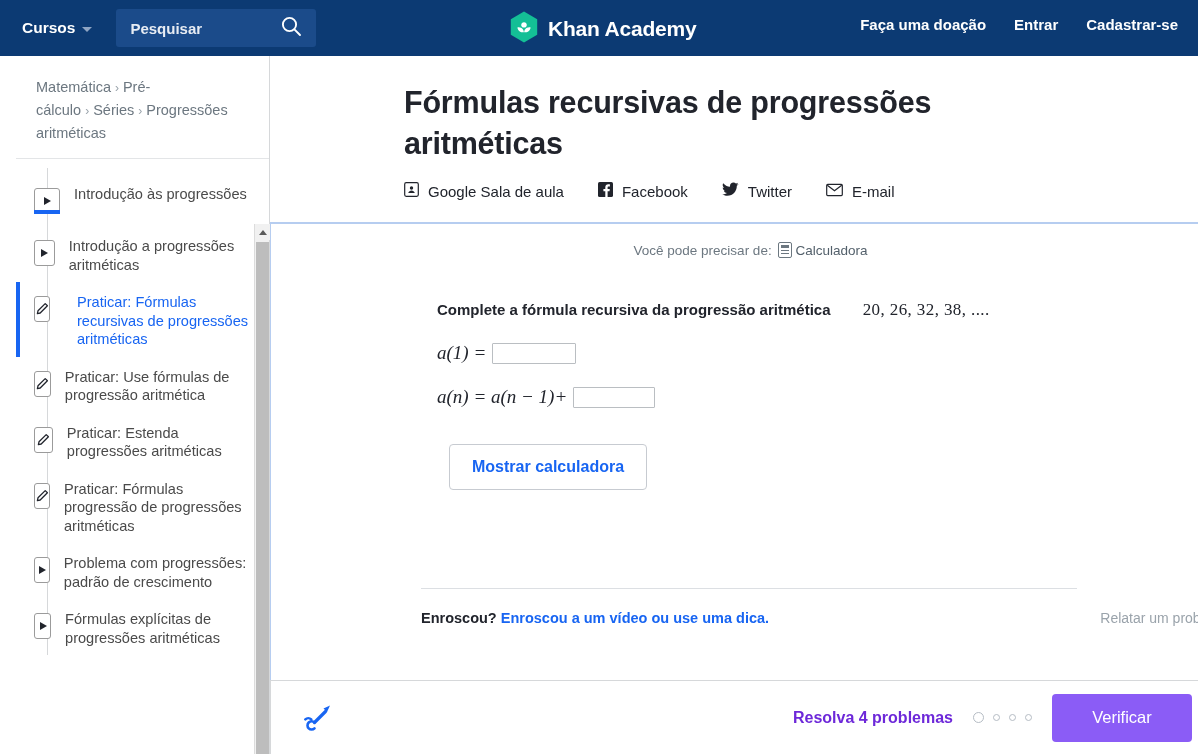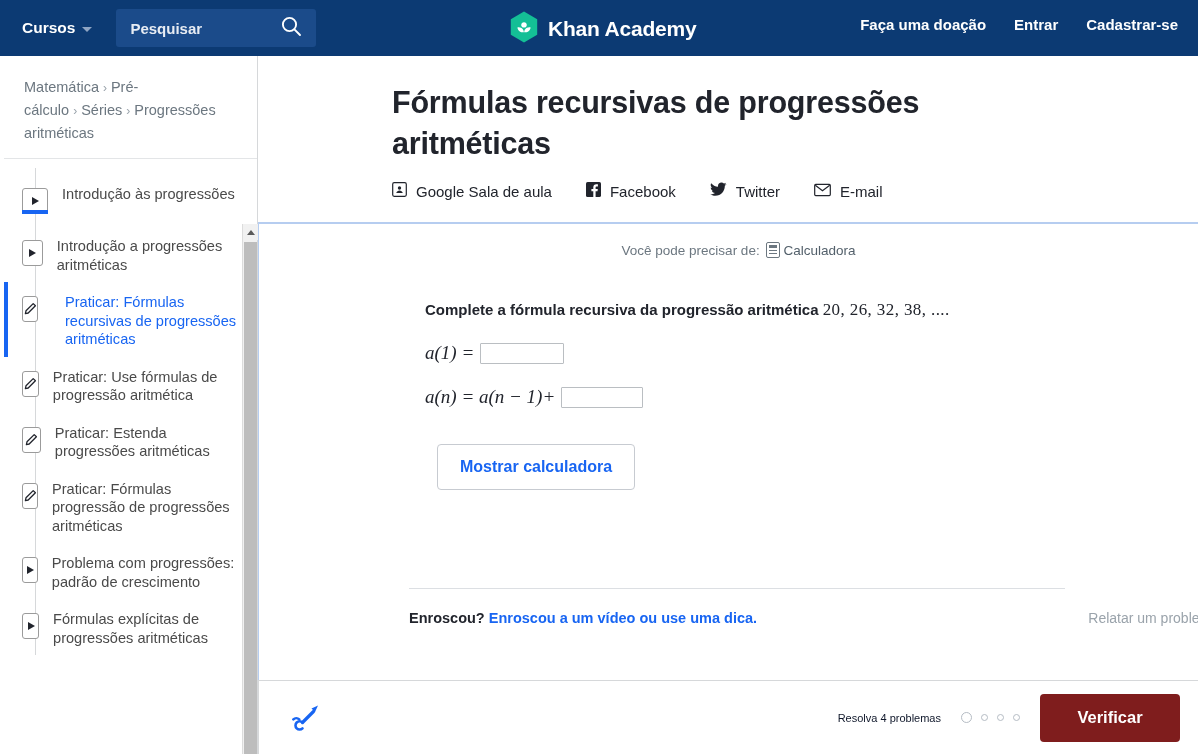--- a/index.html
+++ b/index.html
@@ -60,21 +60,21 @@
   .nav-right {
     position: absolute; right: 20px; top: 0;
     height: 48px; display: flex; align-items: center; gap: 28px;
   }
   .nav-link {
     color: #ffffff; font-size: 15px; font-weight: bold;
     cursor: pointer; white-space: nowrap;
   }
 
   
-  .page { position: absolute; top: 56px; left: 4px; width: 1070px; height: 698px; }
+  .page { position: absolute; top: 56px; left: 16px; width: 1070px; height: 698px; }
 
   
   .sidebar {
     position: absolute; top: 0; left: 0;
     width: 254px; height: 698px;
     background: #ffffff;
     border-right: 1px solid #d6d8da;
   }
   .breadcrumb {
     padding: 20px 16px 14px 20px;
@@ -215,20 +215,21 @@
   }
 
   .problem-area { padding: 42px 0 0 150px; }
   .problem-statement {
     font-size: 15px; color: #21242c; font-weight: 600;
   }
   .mathseq {
     font-family: "Liberation Serif", serif;
     font-size: 17px; font-weight: normal;
     letter-spacing: 0.4px;
+    margin-left: 28px;
   }
   .formula-row {
     display: flex; align-items: center;
     margin-top: 22px;
     font-family: "Liberation Serif", serif;
     font-size: 19px; color: #21242c;
   }
   .mi { font-style: italic; }
   .blank {
     display: inline-block;
@@ -278,35 +279,35 @@
   }
   .doodle-btn {
     margin-left: 30px; width: 36px; height: 36px;
     display: flex; align-items: center; justify-content: center;
     cursor: pointer;
   }
   .footer-right {
     margin-left: auto; display: flex; align-items: center; gap: 20px;
     padding-right: 22px;
   }
-  .task-label { font-size: 11px; font-weight: normal; color: #0f172a; }
+  .task-label { font-size: 16px; font-weight: bold; color: #6d28d9; }
   .dots { display: flex; align-items: center; gap: 9px; }
   .dot {
     border-radius: 50%;
     border: 1.5px solid #b5bcc4;
     background: transparent;
   }
   .dot.current { width: 11px; height: 11px; }
   .dot.small { width: 7px; height: 7px; border-width: 1.2px; }
   .check-btn {
     width: 140px; height: 48px;
-    background: #7f1d1d;
+    background: #8b5cf6;
     color: #ffffff;
     border: none; border-radius: 4px;
-    font-size: 16.5px; font-weight: bold;
+    font-size: 16.5px; font-weight: normal;
     font-family: "Liberation Sans", sans-serif;
     cursor: not-allowed;
   }
 </style>
 </head>
 <body>
 
 <div class="topnav">
 
   <div class="nav-courses">

